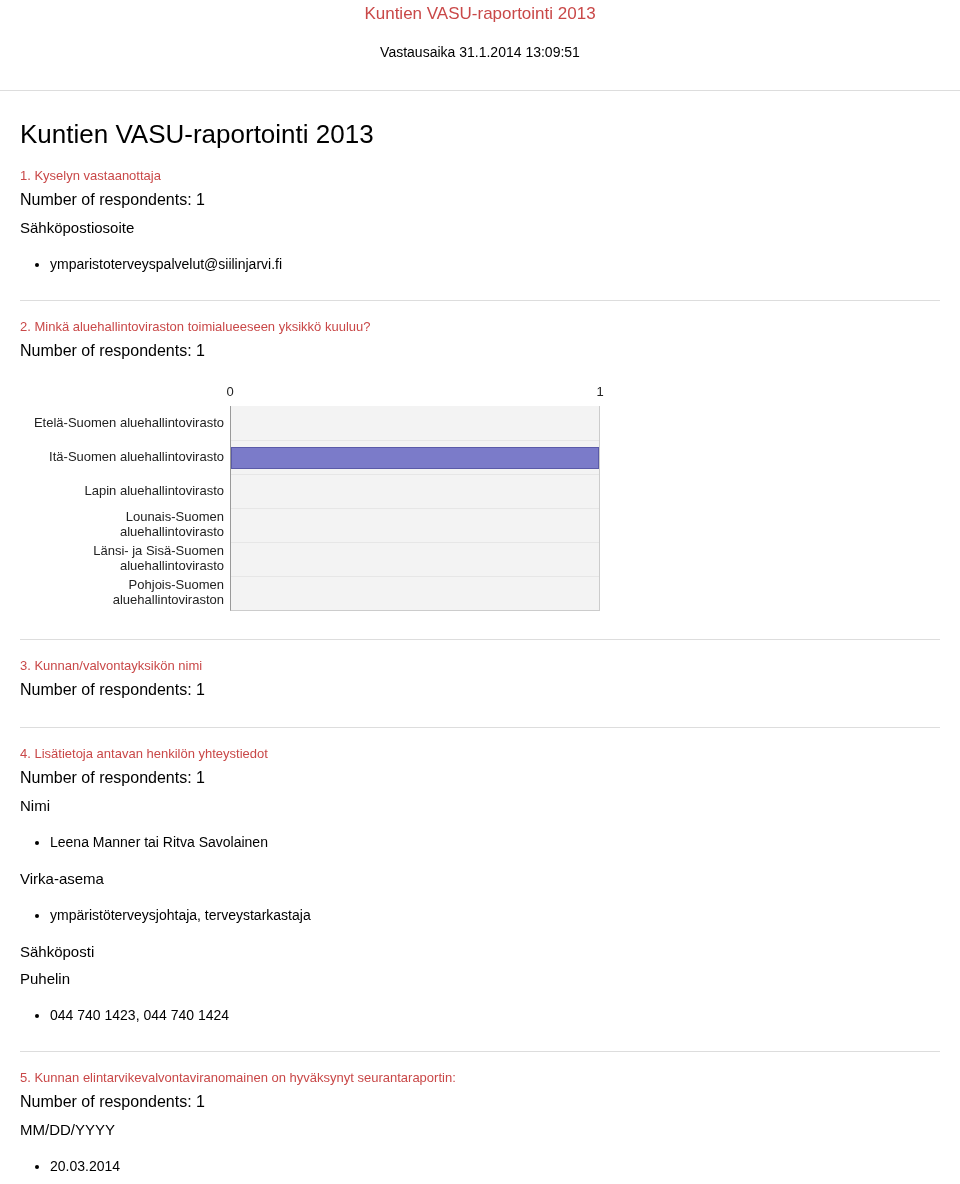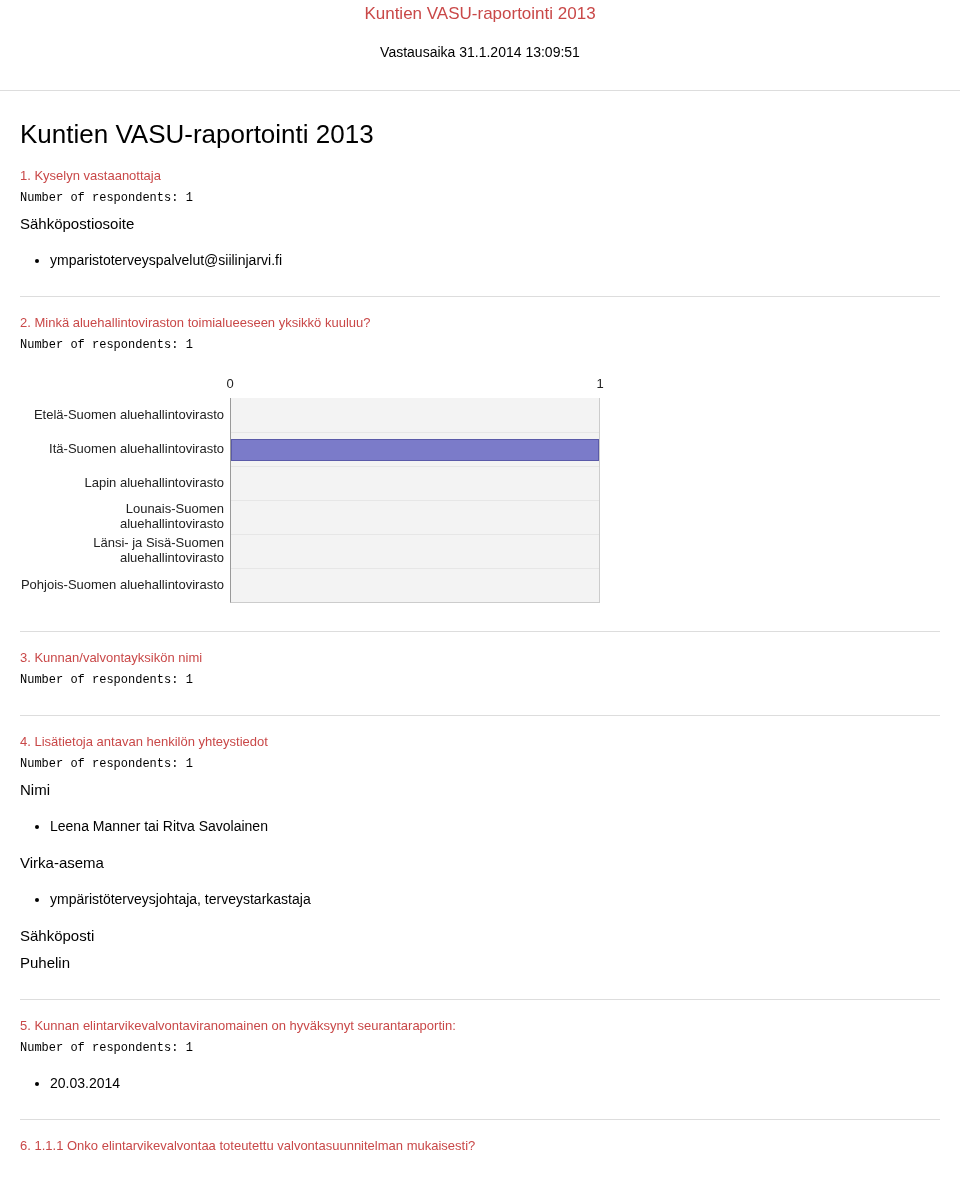--- a/index.html
+++ b/index.html
@@ -33,23 +33,22 @@
     font-weight: 400;
     margin: 8px 0 10px 0;
   }
   h2.q-title {
     color: #c94848;
     font-size: 13px;
     font-weight: 400;
     margin: 18px 0 6px 0;
   }
   .resp {
-    font-size: 12px;
+    font-size: 16px;
     margin: 8px 0 6px 0;
-    font-family: Liberation Mono, monospace;
   }
   .field-label {
     font-size: 15px;
     margin: 10px 0 6px 0;
   }
   ul.answers {
     list-style: disc;
     padding-left: 30px;
     margin: 6px 0 10px 0;
   }
@@ -158,21 +157,21 @@
         <span>1</span>
       </div>
     </div>
     <div class="chart-row">
       <div class="chart-y-labels" id="chart-ylabels">
           <div class="cat">Etelä-Suomen aluehallintovirasto</div>
           <div class="cat">Itä-Suomen aluehallintovirasto</div>
           <div class="cat">Lapin aluehallintovirasto</div>
           <div class="cat">Lounais-Suomen aluehallintovirasto</div>
           <div class="cat">Länsi- ja Sisä-Suomen aluehallintovirasto</div>
-          <div class="cat">Pohjois-Suomen aluehallintovirasto</div>
+          <div class="cat">Pohjois-Suomen aluehallintoviraston</div>
         </div>
       <div class="chart-plot" id="chart-plot">
           <div class="bar-slot"></div>
           <div class="bar-slot">
             <div class="bar" style="width: 100%;"></div>
           </div>
           <div class="bar-slot"></div>
           <div class="bar-slot"></div>
           <div class="bar-slot"></div>
           <div class="bar-slot"></div>
@@ -196,25 +195,29 @@
   </ul>
 
   <p class="field-label">Virka-asema</p>
   <ul class="answers">
     <li>ympäristöterveysjohtaja, terveystarkastaja</li>
   </ul>
 
   <p class="field-label">Sähköposti</p>
 
   <p class="field-label">Puhelin</p>
+  <ul class="answers">
+    <li>044 740 1423, 044 740 1424</li>
+  </ul>
 
   <hr class="sep">
 
   <h2 class="q-title">5. Kunnan elintarvikevalvontaviranomainen on hyväksynyt seurantaraportin:</h2>
   <p class="resp">Number of respondents: 1</p>
+  <p class="field-label">MM/DD/YYYY</p>
   <ul class="answers">
     <li>20.03.2014</li>
   </ul>
 
   <hr class="sep">
 
   <h2 class="q-title">6. 1.1.1 Onko elintarvikevalvontaa toteutettu valvontasuunnitelman mukaisesti?</h2>
 
 </div>
 

